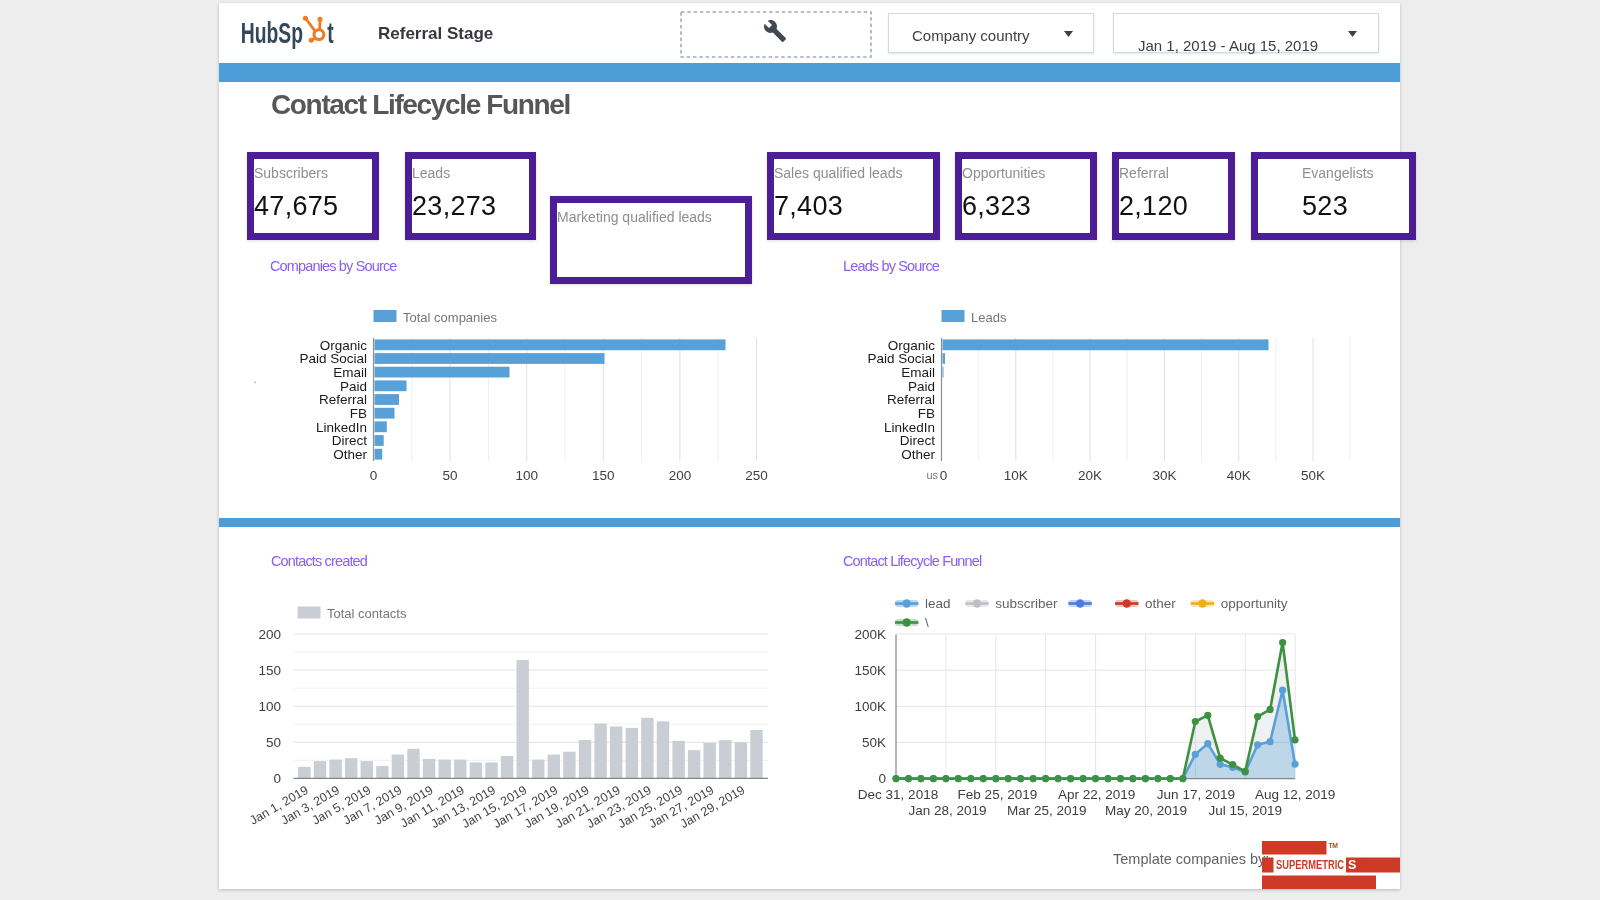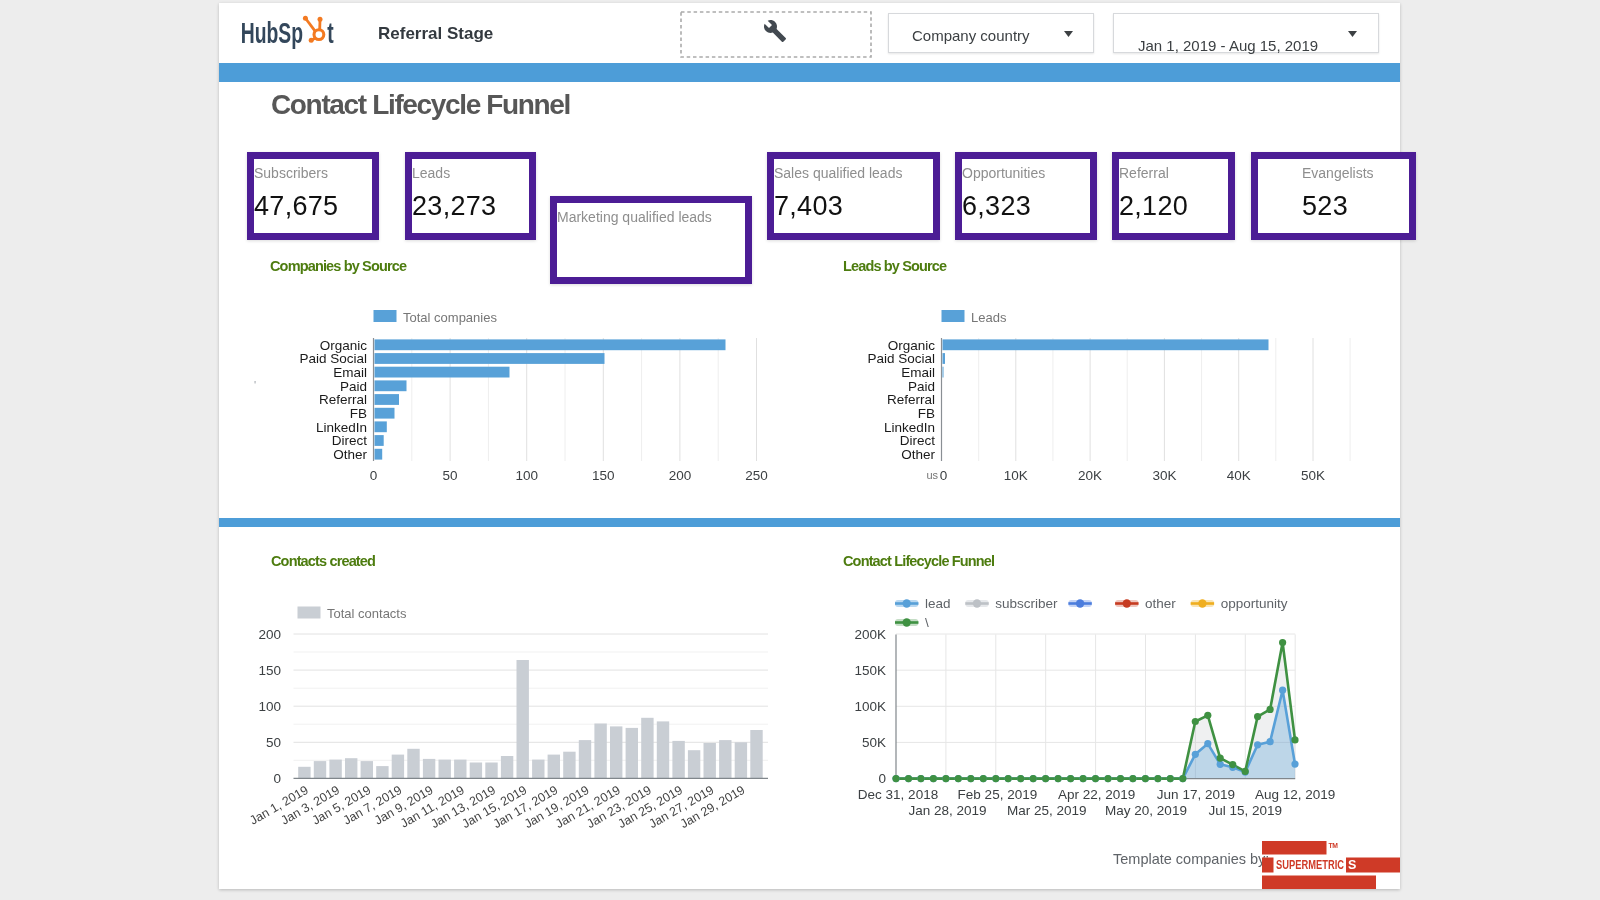--- a/index.html
+++ b/index.html
@@ -1,19 +1,19 @@
 <!DOCTYPE html>
 <html><head><meta charset="utf-8">
 <style>
 html,body{margin:0;padding:0;width:1600px;height:900px;background:#ededed;
 font-family:"Liberation Sans", sans-serif;-webkit-font-smoothing:antialiased;}
 .abs{position:absolute;}
 .card{position:absolute;left:219px;top:3px;width:1181px;height:886px;background:#fff;
 box-shadow:0 1px 3px rgba(0,0,0,0.22);}
-.ctitle{position:absolute;font-weight:bold;font-size:14.5px;color:#4d7c0f;letter-spacing:-0.85px;}
+.ctitle{position:absolute;font-weight:normal;font-size:14.5px;color:#8b5cf6;letter-spacing:-0.85px;}
 .score{position:absolute;background:#ffffff;border:7px solid #4c1d95;box-shadow:0 1px 3px rgba(0,0,0,0.14);text-align:left;}
 .score .lbl{font-size:14px;color:#8e8e8e;margin-top:6px;}
 .score .val{font-size:27px;color:#111;margin-top:10px;letter-spacing:0.3px;}
 .selbox{position:absolute;background:#fff;border:1px solid #d7d9dc;box-shadow:0 1px 2px rgba(0,0,0,0.10);
 display:flex;align-items:center;justify-content:center;font-size:15px;color:#3c4043;}
 </style></head>
 <body>
 <div class="card"></div>
 
 <div class="abs" style="left:235px;top:8px;width:112px;height:42px;">

